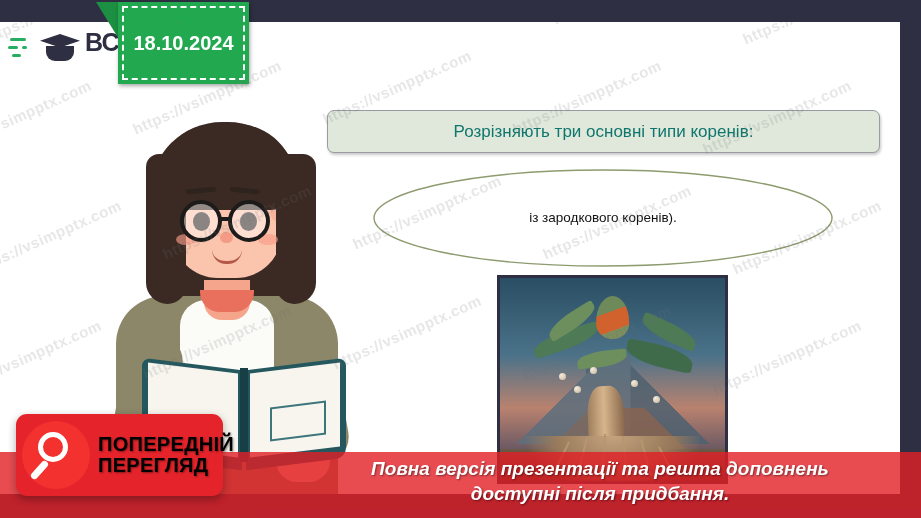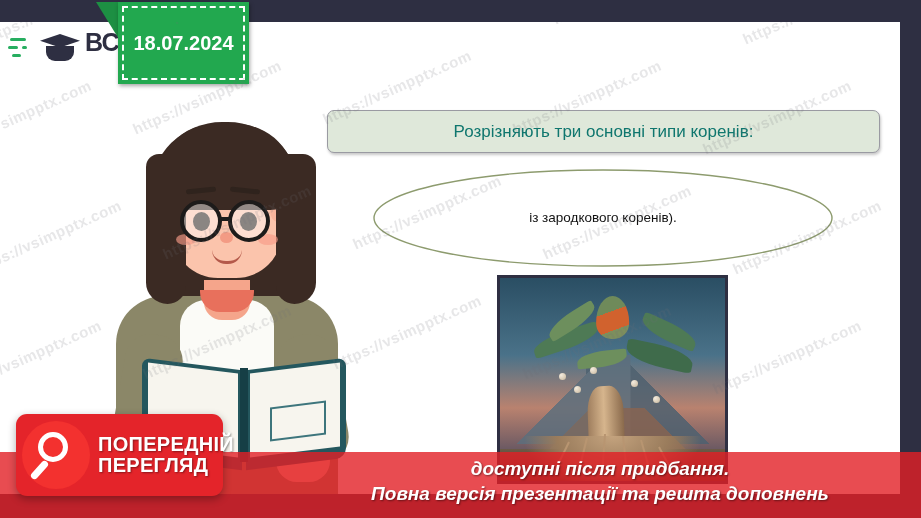--- a/index.html
+++ b/index.html
@@ -212,21 +212,21 @@
     background:#f3312f; position:relative; flex:none;
   }
   .promo-badge .circle .glass{
     position:absolute; left:16px; top:11px; width:30px; height:30px;
     border:5px solid #ffffff; border-radius:50%;
   }
   .promo-badge .circle .handle{
     position:absolute; left:14px; top:38px; width:7px; height:22px;
     background:#ffffff; border-radius:4px; transform:rotate(42deg);
   }
-  .promo-badge .plabel{ margin-left:8px; color:#ffffff; font-weight:700;
+  .promo-badge .plabel{ margin-left:8px; color:#000000; font-weight:700;
      font-size:20px; line-height:1.06; letter-spacing:.3px;
      text-shadow:1px 1px 2px rgba(0,0,0,.4); }
   .promo-badge .plabel span{ display:block; }
 </style>
 </head>
 <body>
 
 <div id="stage">
 
   <div class="slide-sheet">
@@ -352,27 +352,27 @@
     </div>
     <div class="logo-text">
       <span class="b1">ВСІМ</span>
       <span class="b2">pptx</span>
     </div>
   </div>
 
   <div class="badge-fold"></div>
   <div class="date-badge">
     <div class="inner"></div>
-    <span>18.07.2024</span>
+    <span>18.10.2024</span>
   </div>
 
   <div class="promo-band">
     <div class="ptxt">
+      <span>Повна версія презентації та решта доповнень</span>
       <span>доступні після придбання.</span>
-      <span>Повна версія презентації та решта доповнень</span>
     </div>
   </div>
 
   <div class="promo-badge">
     <div class="circle">
       <div class="glass"></div>
         <div class="handle"></div>
     </div>
     <div class="plabel">
       <span>ПОПЕРЕДНІЙ</span>

